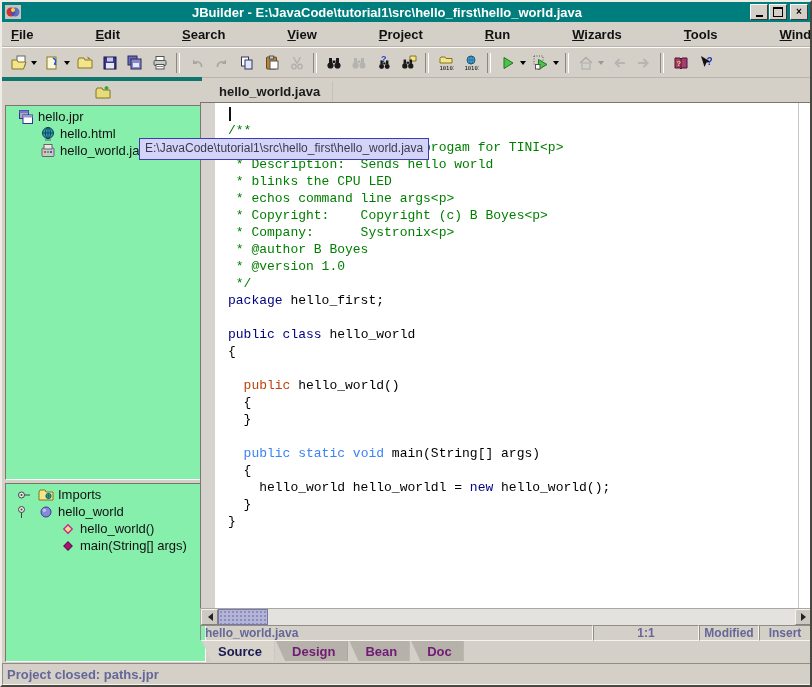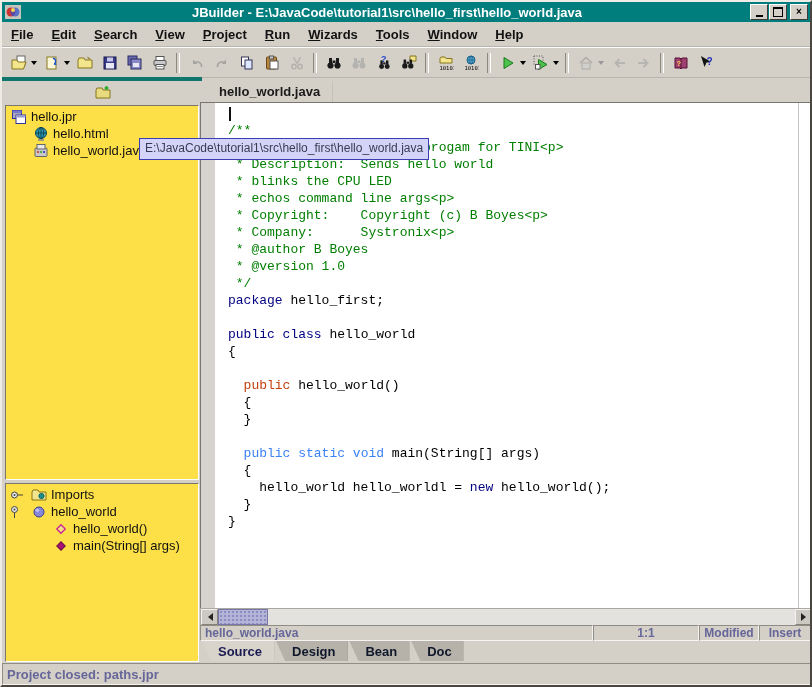--- a/index.html
+++ b/index.html
@@ -13,41 +13,41 @@
   #title-text{white-space:nowrap;overflow:hidden;flex:1;text-align:center;}
   .winbtns{display:flex;margin-right:2px;gap:0;}
   .winbtn{width:16px;height:14px;background:#d4d0c8;border:1px solid;margin-left:1px;
           border-color:#fff #3c3c3c #3c3c3c #fff;display:flex;align-items:center;justify-content:center;
           color:#000;font-size:10px;font-weight:bold;line-height:1;}
   .winbtn.close{margin-left:3px;}
   .glyph-min{width:7px;height:2px;background:#000;margin-top:7px;}
   .glyph-max{width:8px;height:7px;border:1px solid #000;border-top-width:2px;}
   
   #menubar{position:absolute;left:0;top:20px;width:808px;height:24px;display:flex;align-items:center;
-           font-size:13px;font-weight:bold;color:#111;border-bottom:1px solid #b9b5ae;}
+           font-size:13px;font-weight:bold;color:#111;border-bottom:1px solid #b9b5ae;gap:44px;}
   .menu-item{padding:3px 9px;}
   
   .tbar{position:absolute;display:flex;align-items:center;}
   #toolbar1{left:0;top:45px;width:808px;height:29px;border-top:1px solid #fbfbf9;border-bottom:1px solid #b9b5ae;padding-left:4px;}
   #toolbar2{left:0;top:75px;width:198px;height:24px;border-top:4px solid #0f766e;padding-left:2px;flex-direction:column;}
   .tb-btn{width:25px;height:24px;display:flex;align-items:center;justify-content:center;flex:0 0 auto;}
   .tb-btn svg{flex:0 0 auto;}
   .tb-btn.disabled{filter:grayscale(1) opacity(.45);}
   .tb-sep{width:2px;height:20px;margin:0 4px;border-left:1px solid #8c8880;border-right:1px solid #fff;flex:0 0 auto;}
   .dd{width:0;height:0;border:3px solid transparent;border-top:4px solid #000;margin:4px 2px 0 0;flex:0 0 auto;}
   .dd.disabled{border-top-color:#999;}
   .tb-label{font-size:13px;font-weight:bold;color:#666699;margin:0 3px;}
   
   #filetab-strip{position:absolute;left:198px;top:75px;width:610px;height:25px;border-bottom:1px solid #8c8880;}
   #filetab{position:absolute;left:3px;top:4px;height:21px;padding:0 12px 0 16px;background:#d4d0c8;
            clip-path:polygon(8px 0,100% 0,100% 100%,0 100%);
            display:flex;align-items:center;font-size:13px;font-weight:bold;color:#1a1a1a;
            filter:drop-shadow(0 -1px 0 #fbfbf9) drop-shadow(1px 0 0 #7a766e) drop-shadow(-1px 0 0 #fbfbf9);}
   
-  .panel{position:absolute;background:#fde047;border:1px solid;border-color:#7a766e #fdfdfd #fdfdfd #7a766e;overflow:hidden;}
+  .panel{position:absolute;background:#86efac;border:1px solid;border-color:#7a766e #fdfdfd #fdfdfd #7a766e;overflow:hidden;padding-left:7px;}
   #project-panel{left:3px;top:103px;width:192px;height:373px;}
   #structure-panel{left:3px;top:481px;width:192px;height:177px;}
   .tree{padding-top:2px;font-size:13px;color:#111;}
   .tree-row{height:17px;display:flex;align-items:center;white-space:nowrap;padding-left:4px;}
   .tree-spacer{flex:0 0 auto;}
   .tree-exp{width:20px;height:14px;flex:0 0 auto;display:flex;align-items:center;}
   .tree-ico{width:17px;height:16px;flex:0 0 auto;display:flex;align-items:center;justify-content:center;margin-right:4px;}
   
   #editor-panel{position:absolute;left:198px;top:100px;width:611px;height:505px;background:#fff;
                 border:1px solid;border-color:#7a766e #c9c5be #c9c5be #7a766e;}
@@ -72,21 +72,21 @@
   
   #statusbar{position:absolute;left:198px;top:623px;width:611px;height:16px;display:flex;font-size:12px;font-weight:bold;color:#666699;}
   .st-cell{border:1px solid;border-color:#908d86 #f6f4f0 #f6f4f0 #908d86;display:flex;align-items:center;padding:0 4px;white-space:nowrap;overflow:hidden;}
   #st-file{flex:1;}
   #st-pos{width:96px;justify-content:center;}
   #st-mod{width:50px;justify-content:center;}
   #st-ins{width:42px;justify-content:center;}
   
   #viewtabs{position:absolute;left:200px;top:639px;height:21px;display:flex;justify-content:center;}
   .vtab{height:20px;padding:0 12px 0 16px;margin-right:2px;display:flex;align-items:center;
-        font-size:13px;font-weight:bold;color:#0f172a;background:#b6b2aa;
+        font-size:13px;font-weight:bold;color:#701a75;background:#b6b2aa;
         clip-path:polygon(0 0,100% 0,100% 100%,9px 100%);
         filter:drop-shadow(0 1px 0 #7a766e) drop-shadow(1px 0 0 #7a766e);}
   .vtab.active{background:#d8d4cc;color:#1a1a50;}
   
   #bottomline{position:absolute;left:0;top:661px;width:806px;height:20px;border:1px solid;
               border-color:#908d86 #f6f4f0 #f6f4f0 #908d86;display:flex;align-items:center;
               font-size:13px;font-weight:bold;color:#666699;padding-left:4px;}
 </style>
 </head>
 <body>

